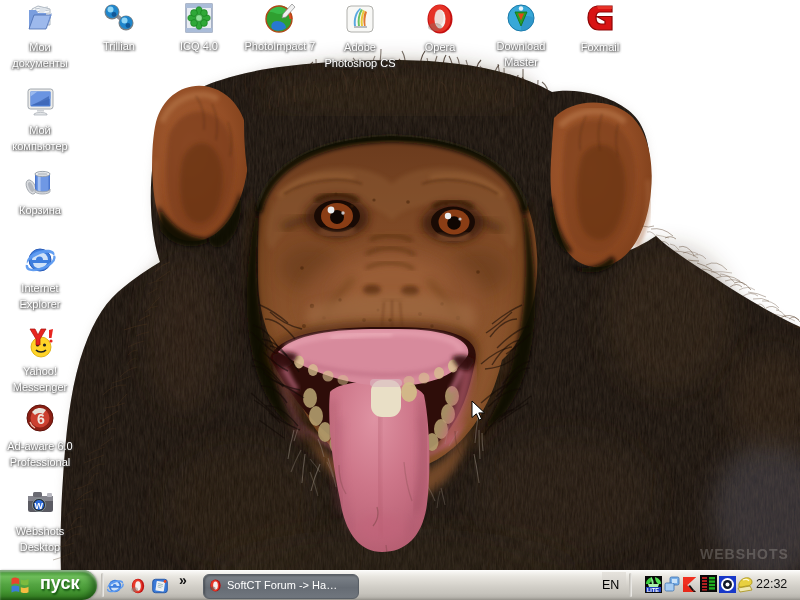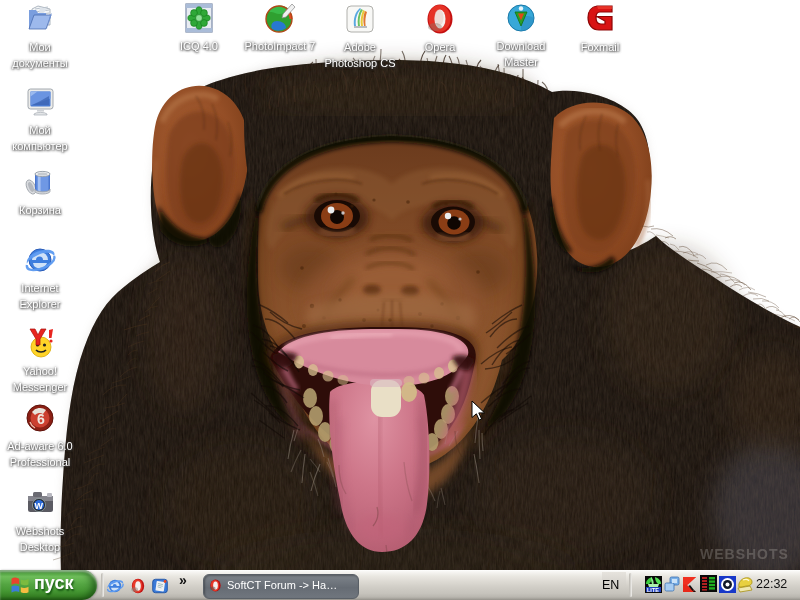--- a/index.html
+++ b/index.html
@@ -6,21 +6,21 @@
   #desk{position:relative;width:800px;height:600px;font-family:"Liberation Sans",sans-serif;overflow:hidden;}
   #wall{position:absolute;left:0;top:0;}
   .icon{position:absolute;text-align:center;color:#fff;}
   .icon .ig{display:block;margin:0 auto;}
   .ilabel{font-size:11px;line-height:16px;color:#fff;text-shadow:0 0 3px rgba(60,60,60,0.85),1px 1px 2px rgba(60,60,60,0.7),-1px 1px 2px rgba(60,60,60,0.4);margin-top:4px;}
   #taskbar{position:absolute;left:0;top:570px;width:800px;height:30px;
     background:linear-gradient(to bottom,#ffffff 0%,#f7f6f3 6%,#eae8e2 20%,#dcd9d2 40%,#d0cdc6 58%,#c6c3bc 78%,#b9b6af 90%,#9d9a93 98%,#8e8b84 100%);}
   #startbtn{position:absolute;left:0;top:0;width:97px;height:30px;border-radius:0 15px 15px 0;
     background:linear-gradient(to bottom,#387e2e 0%,#5cb04a 12%,#6fbf5b 22%,#54a542 48%,#449632 72%,#388426 88%,#276418 100%);
     box-shadow:inset 0 2px 2px rgba(255,255,255,0.45), inset -5px 0 7px rgba(0,40,0,0.5), 1px 0 2px rgba(0,0,0,0.3);}
-  #startbtn b{position:absolute;left:34px;top:3px;font-size:18px;font-weight:bold;color:#fff;text-shadow:1px 2px 2px rgba(0,60,0,0.75);}
+  #startbtn b{position:absolute;left:40px;top:3px;font-size:18px;font-weight:bold;color:#fff;text-shadow:1px 2px 2px rgba(0,60,0,0.75);}
   #taskbtn{position:absolute;left:203px;top:574px;width:154px;height:23px;background:linear-gradient(to bottom,#7e848b,#666c74 55%,#70767e);border:1px solid #5a6067;border-radius:6px;box-shadow:inset 1px 1px 2px rgba(0,0,0,0.3);color:#fff;font-size:11px;}
   #taskbtn i{position:absolute;left:23px;top:4px;font-style:normal;white-space:nowrap;}
   #en{position:absolute;left:602px;top:572px;width:24px;height:16px;background:linear-gradient(to bottom,#e6e3dd,#cfccc5);font-size:12.5px;color:#000;line-height:26px;}
   .tray-time{position:absolute;top:577px;left:756px;font-size:12.5px;color:#111;text-align:center;}
   #qlsep{position:absolute;left:101px;top:573px;width:3px;height:24px;background:linear-gradient(to right,#b8b5ae,#f2f1ee);border-radius:2px;}
   #traysep{position:absolute;left:629px;top:573px;width:3px;height:24px;background:linear-gradient(to right,#b8b5ae,#f2f1ee);border-radius:2px;}
 </style>
 </head>
 <body>
 <div id="desk">
@@ -528,20 +528,34 @@
 <rect x="4" y="9" width="25" height="16" rx="2.5" fill="#5a5a62"></rect>
 <rect x="4" y="9" width="25" height="5" fill="#84848c"></rect>
 <rect x="9" y="5" width="9" height="5" rx="1.5" fill="#6a6a72"></rect>
 <rect x="23" y="6" width="5" height="4" rx="1" fill="#b8b8c0"></rect>
 <circle cx="15" cy="18" r="6.5" fill="#20242c" stroke="#9aa" stroke-width="0.8"></circle>
 <circle cx="15" cy="18" r="5" fill="#2a6ad8"></circle>
 <text x="10.5" y="22" font-family="Liberation Sans,sans-serif" font-size="9" font-weight="bold" fill="#fff">W</text>
 </svg>
       <div class="ilabel">Webshots<br>Desktop</div>
     </div>
+<div class="icon" style="left:81px;top:2px;width:76px">
+      <svg class="ig" width="32" height="32" viewBox="0 0 32 32">
+<path d="M 9,10 l 14,11" stroke="#8a9098" stroke-width="4"></path>
+<circle cx="9" cy="10" r="7.5" fill="#788086"></circle>
+<circle cx="23" cy="21" r="7.5" fill="#788086"></circle>
+<circle cx="9" cy="9.5" r="6.5" fill="#1f86cc"></circle>
+<circle cx="23" cy="20.5" r="6.5" fill="#1f86cc"></circle>
+<circle cx="7.5" cy="7.5" r="3" fill="#98dcf8" opacity="0.92"></circle>
+<circle cx="21.5" cy="18.5" r="3" fill="#98dcf8" opacity="0.92"></circle>
+<circle cx="11" cy="12.5" r="2.4" fill="#0c4480" opacity="0.7"></circle>
+<circle cx="25" cy="23.5" r="2.4" fill="#0c4480" opacity="0.7"></circle>
+</svg>
+      <div class="ilabel">Trillian</div>
+    </div>
 <div class="icon" style="left:161px;top:2px;width:76px">
       <svg class="ig" width="32" height="32" viewBox="0 0 32 32">
 <rect x="3" y="2" width="26" height="28" fill="#e8ecf2" stroke="#7a8aa8" stroke-width="1.2"></rect>
 <rect x="3" y="2" width="26" height="4" fill="#aabcd8"></rect>
 <rect x="3" y="26" width="26" height="4" fill="#aabcd8"></rect>
 <g fill="#2fa838" stroke="#0f7818" stroke-width="0.6">
 <ellipse cx="16" cy="9" rx="3.2" ry="4.2"></ellipse>
 <ellipse cx="16" cy="23" rx="3.2" ry="4.2"></ellipse>
 <ellipse cx="9" cy="16" rx="4.2" ry="3.2"></ellipse>
 <ellipse cx="23" cy="16" rx="4.2" ry="3.2"></ellipse>

